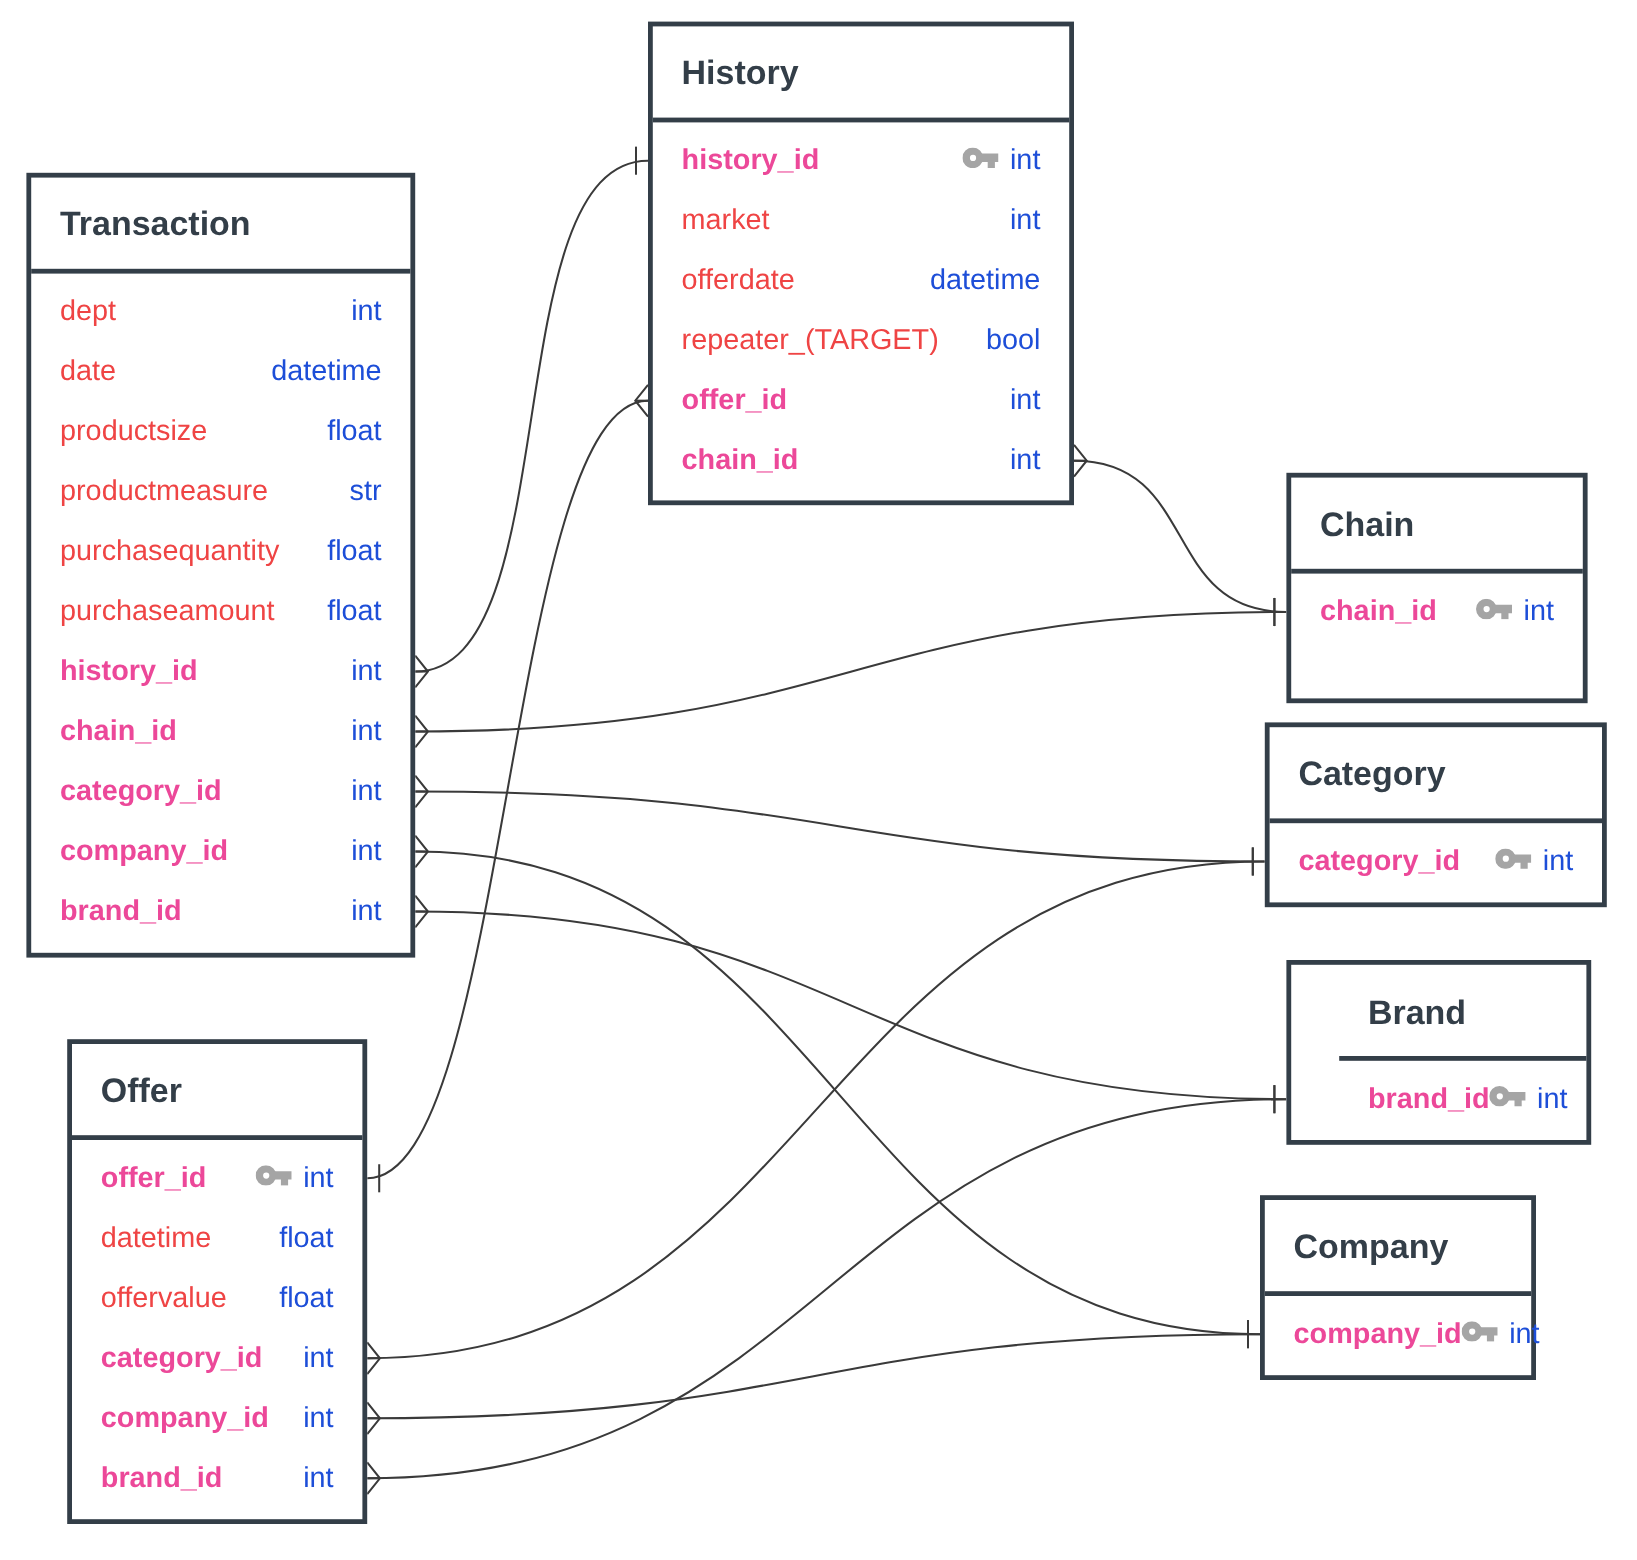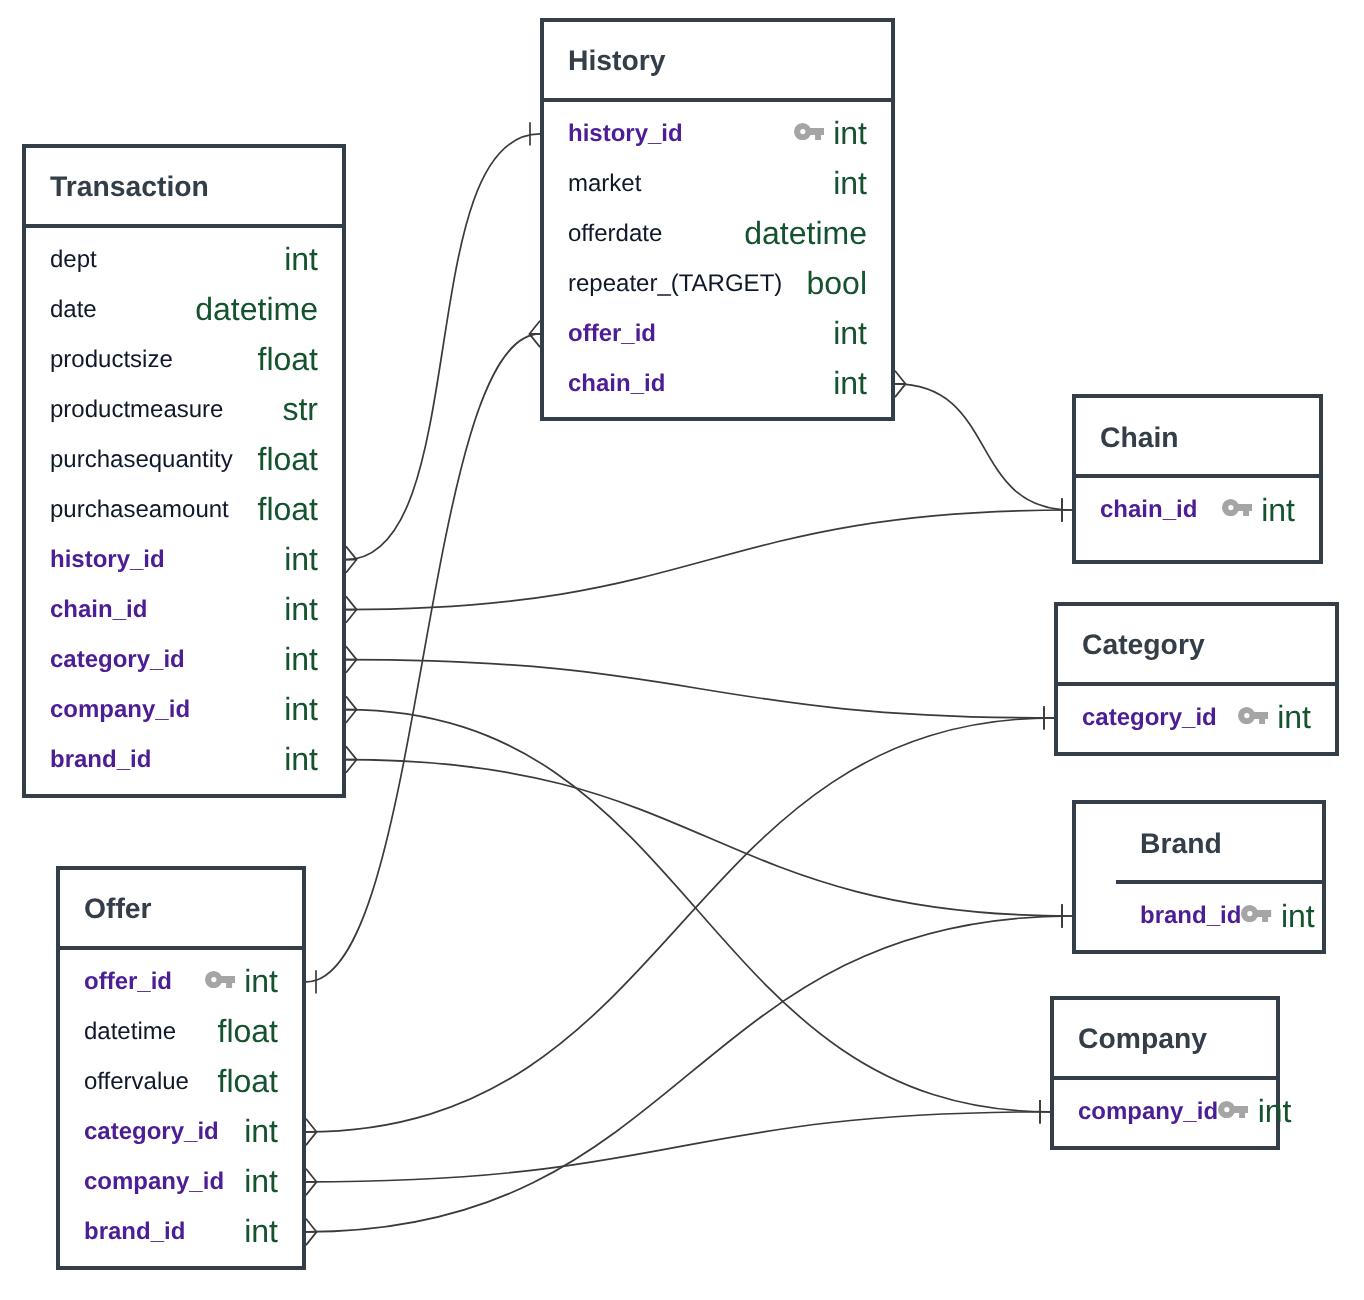--- a/index.html
+++ b/index.html
@@ -6,24 +6,24 @@
   html,body{margin:0;padding:0;background:#ffffff;}
   body{width:1364px;height:1300px;overflow:hidden;font-family:"Liberation Sans",sans-serif;-webkit-font-smoothing:antialiased;text-rendering:geometricPrecision;}
   #canvas{position:relative;width:1364px;height:1300px;background:#fff;filter:opacity(1);}
   svg.links{position:absolute;left:0;top:0;width:1364px;height:1300px;overflow:visible;}
   .entity{position:absolute;box-sizing:border-box;background:#fff;border:4.5px solid #333e48;}
   .entity .ehead{box-sizing:border-box;height:80px;border-bottom:4.5px solid #333e48;display:flex;align-items:center;}
   .entity .etitle{font-size:28.3px;font-weight:bold;color:#333e48;padding-left:24px;letter-spacing:0;position:relative;top:1px;}
   .entity .ebody{padding-top:6.5px;padding-bottom:6.5px;}
   .erow{height:50px;display:flex;align-items:center;padding:0 24px;box-sizing:border-box;}
   .fname,.ftype{position:relative;top:0.5px;}
-  .fname{font-size:24px;color:#0f172a;white-space:nowrap;}
-  .fname.pk,.fname.fk{font-weight:bold;color:#4c1d95;}
+  .fname{font-size:24px;color:#ef4444;white-space:nowrap;}
+  .fname.pk,.fname.fk{font-weight:bold;color:#ec4899;}
   .fspacer{flex:1 1 auto;}
-  .ftype{font-size:32px;color:#14532d;white-space:nowrap;text-align:right;}
+  .ftype{font-size:24px;color:#1d4ed8;white-space:nowrap;text-align:right;}
   .keyicon{display:block;width:30.2px;height:17.2px;margin-right:9.4px;flex:0 0 auto;line-height:0;position:relative;top:-2px;}
 </style>
 </head>
 <body>
 
 <div id="canvas">
   <svg class="links" id="links" viewBox="0 0 1364 1300">
       <path d="M346 559.6C474 559.6,412 133.9,540 133.9" fill="none" stroke="#3a3a3a" stroke-width="1.7"></path>
       <path d="M346 546.4L356.6 559.6L346 572.8000000000001" fill="none" stroke="#3a3a3a" stroke-width="1.7"></path>
       <path d="M346 559.6L356.6 559.6" fill="none" stroke="#3a3a3a" stroke-width="1.7"></path>
@@ -209,21 +209,21 @@
             <span class="fspacer"></span>
             <span class="ftype">int</span>
           </div>
           <div class="erow">
             <span class="fname fk">brand_id</span>
             <span class="fspacer"></span>
             <span class="ftype">int</span>
           </div>
         </div>
       </div>
-      <div class="entity" style="left: 1072px; top: 394px; width: 251px; height: 170px;">
+      <div class="entity" style="left: 1072px; top: 394px; width: 251px; height: 192px;">
         <div class="ehead">
           <div class="etitle">Chain</div>
         </div>
         <div class="ebody">
           <div class="erow">
             <span class="fname pk">chain_id</span>
             <span class="fspacer"></span>
             <span class="keyicon"><svg viewBox="0 0 30.2 17.2" width="30.2" height="17.2">
                 <g fill="#a5a5a5">
                   <path fill-rule="evenodd" d="M8.6 0a8.6 8.6 0 1 0 0 17.2A8.6 8.6 0 0 0 8.6 0Zm.25 6.0a2.6 2.6 0 1 1 0 5.2 2.6 2.6 0 0 1 0-5.2Z"></path>

